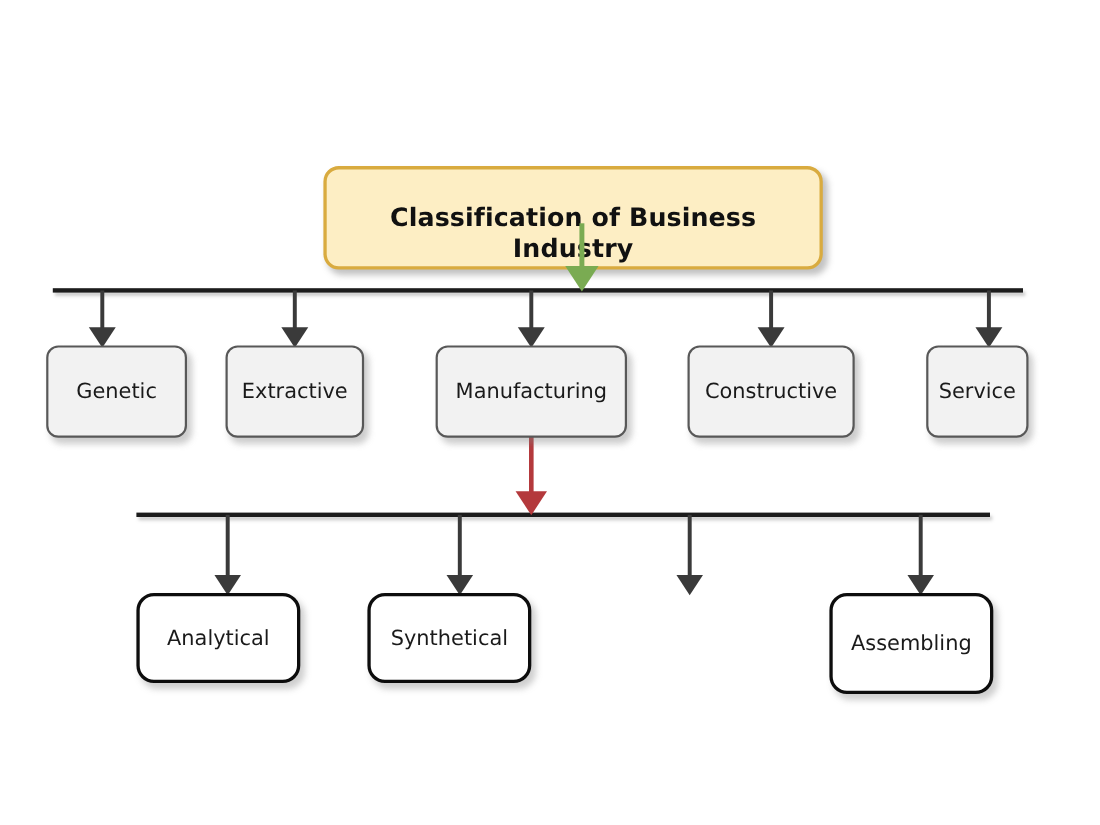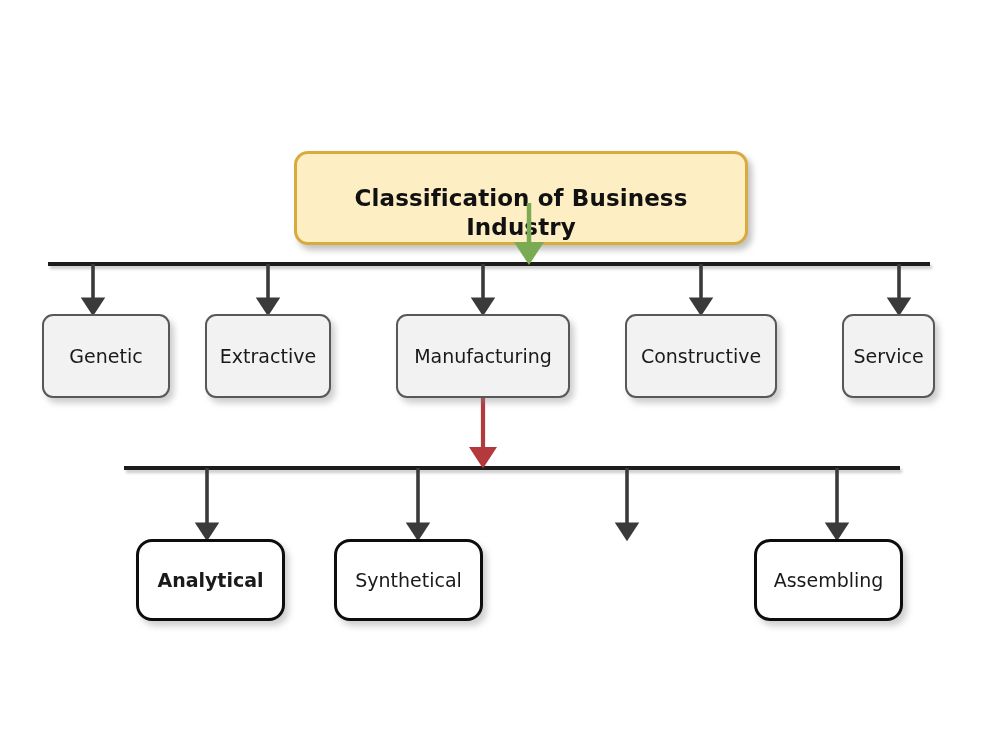--- a/index.html
+++ b/index.html
@@ -152,26 +152,26 @@
   </div>
 
   <div class="node-l1" style="left:396px; top:314px; width:174px; height:84px;">
     <div class="label">Manufacturing</div>
   </div>
 
   <div class="node-l1" style="left:842px; top:314px; width:93px; height:84px;">
     <div class="label">Service</div>
   </div>
 
-  <div class="node-l2" style="left:136px; top:539px; width:149px; height:82px;font-weight:bold;">
+  <div class="node-l2" style="left:124px; top:539px; width:149px; height:82px;">
     <div class="label">Analytical</div>
   </div>
 
   <div class="node-l2" style="left:334px; top:539px; width:149px; height:82px;">
     <div class="label">Synthetical</div>
   </div>
 
 
-  <div class="node-l2" style="left:754px; top:539px; width:149px; height:82px;text-align:center;">
+  <div class="node-l2" style="left:754px; top:539px; width:149px; height:92px;text-align:center;">
     <div class="label">Assembling</div>
   </div>
 
 </div>
 
 </body></html>

